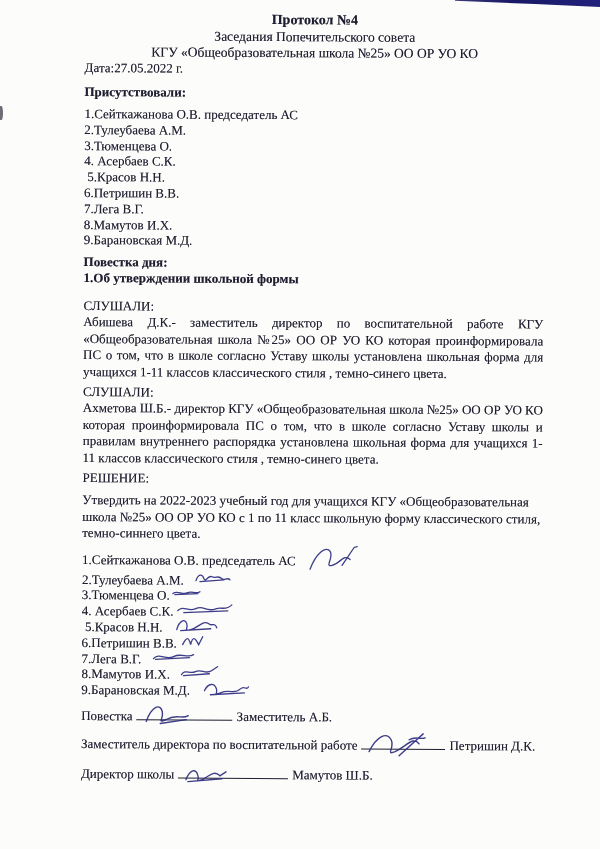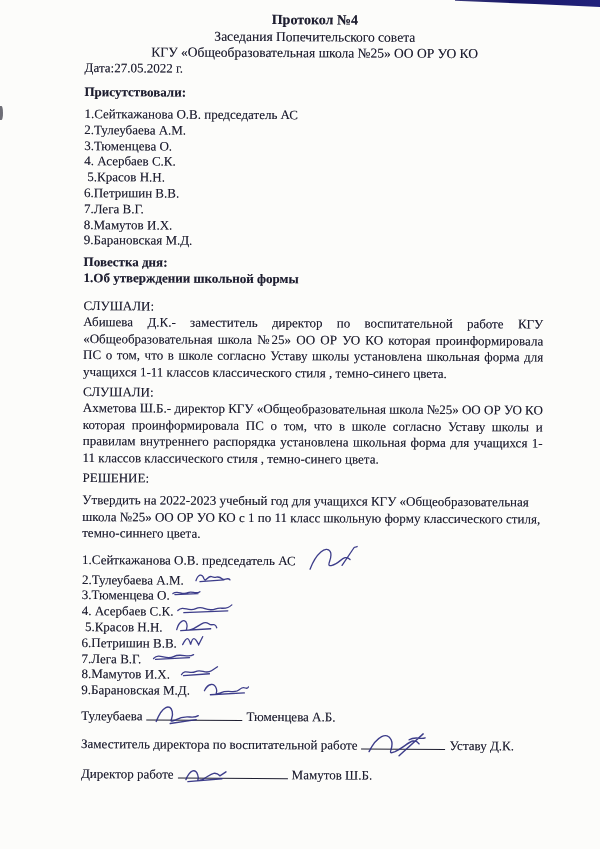--- a/index.html
+++ b/index.html
@@ -119,30 +119,30 @@
         </svg></li>
     <li><span>8.Мамутов И.Х.</span><svg class="sig" width="40" height="14" viewBox="0 0 40 14">
           <path d="M2,10 C6,4 10,10 16,7 C22,4 26,10 32,6 L38,2 M4,11 L30,9"></path>
         </svg></li>
     <li><span>9.Барановская М.Д.</span><svg class="sig" width="50" height="18" viewBox="0 0 50 18">
           <path d="M4,12 C8,4 14,4 16,10 C18,16 12,16 20,14 C30,10 34,16 40,10 C44,6 46,12 48,8 M10,16 L44,14"></path>
         </svg></li>
   </ul>
 
   <div class="footer-row first">
-    <span>Тулеубаева</span><span class="sig-line" style="width:96px"><svg width="52" height="24" viewBox="0 0 52 24">
+    <span>Повестка</span><span class="sig-line" style="width:96px"><svg width="52" height="24" viewBox="0 0 52 24">
           <path d="M6,20 C12,4 20,2 22,10 C24,18 16,22 26,18 C36,12 42,18 48,14 M20,22 L46,18"></path>
-        </svg></span><span>Тюменцева А.Б.</span>
+        </svg></span><span>Заместитель А.Б.</span>
   </div>
 
   <div class="footer-row">
     <span>Заместитель директора по воспитательной работе</span><span class="sig-line" style="width:84px"><svg width="66" height="28" viewBox="0 0 66 28" style="bottom:-9px">
           <path d="M4,22 C12,6 22,2 26,10 C30,18 20,26 30,22 C42,16 48,6 54,14 M34,26 L58,4 M44,10 C50,6 56,10 60,8"></path>
-        </svg></span><span>Уставу Д.К.</span>
+        </svg></span><span>Петришин Д.К.</span>
   </div>
 
   <div class="footer-row last">
-    <span>Директор работе</span><span class="sig-line" style="width:110px"><svg width="48" height="20" viewBox="0 0 48 20">
+    <span>Директор школы</span><span class="sig-line" style="width:110px"><svg width="48" height="20" viewBox="0 0 48 20">
           <path d="M4,16 C8,6 14,4 16,12 C18,18 12,18 20,16 C28,12 32,6 38,12 L44,8 M6,18 L40,15"></path>
         </svg></span><span>Мамутов Ш.Б.</span>
   </div>
 
 </div>
 
 </body></html>

